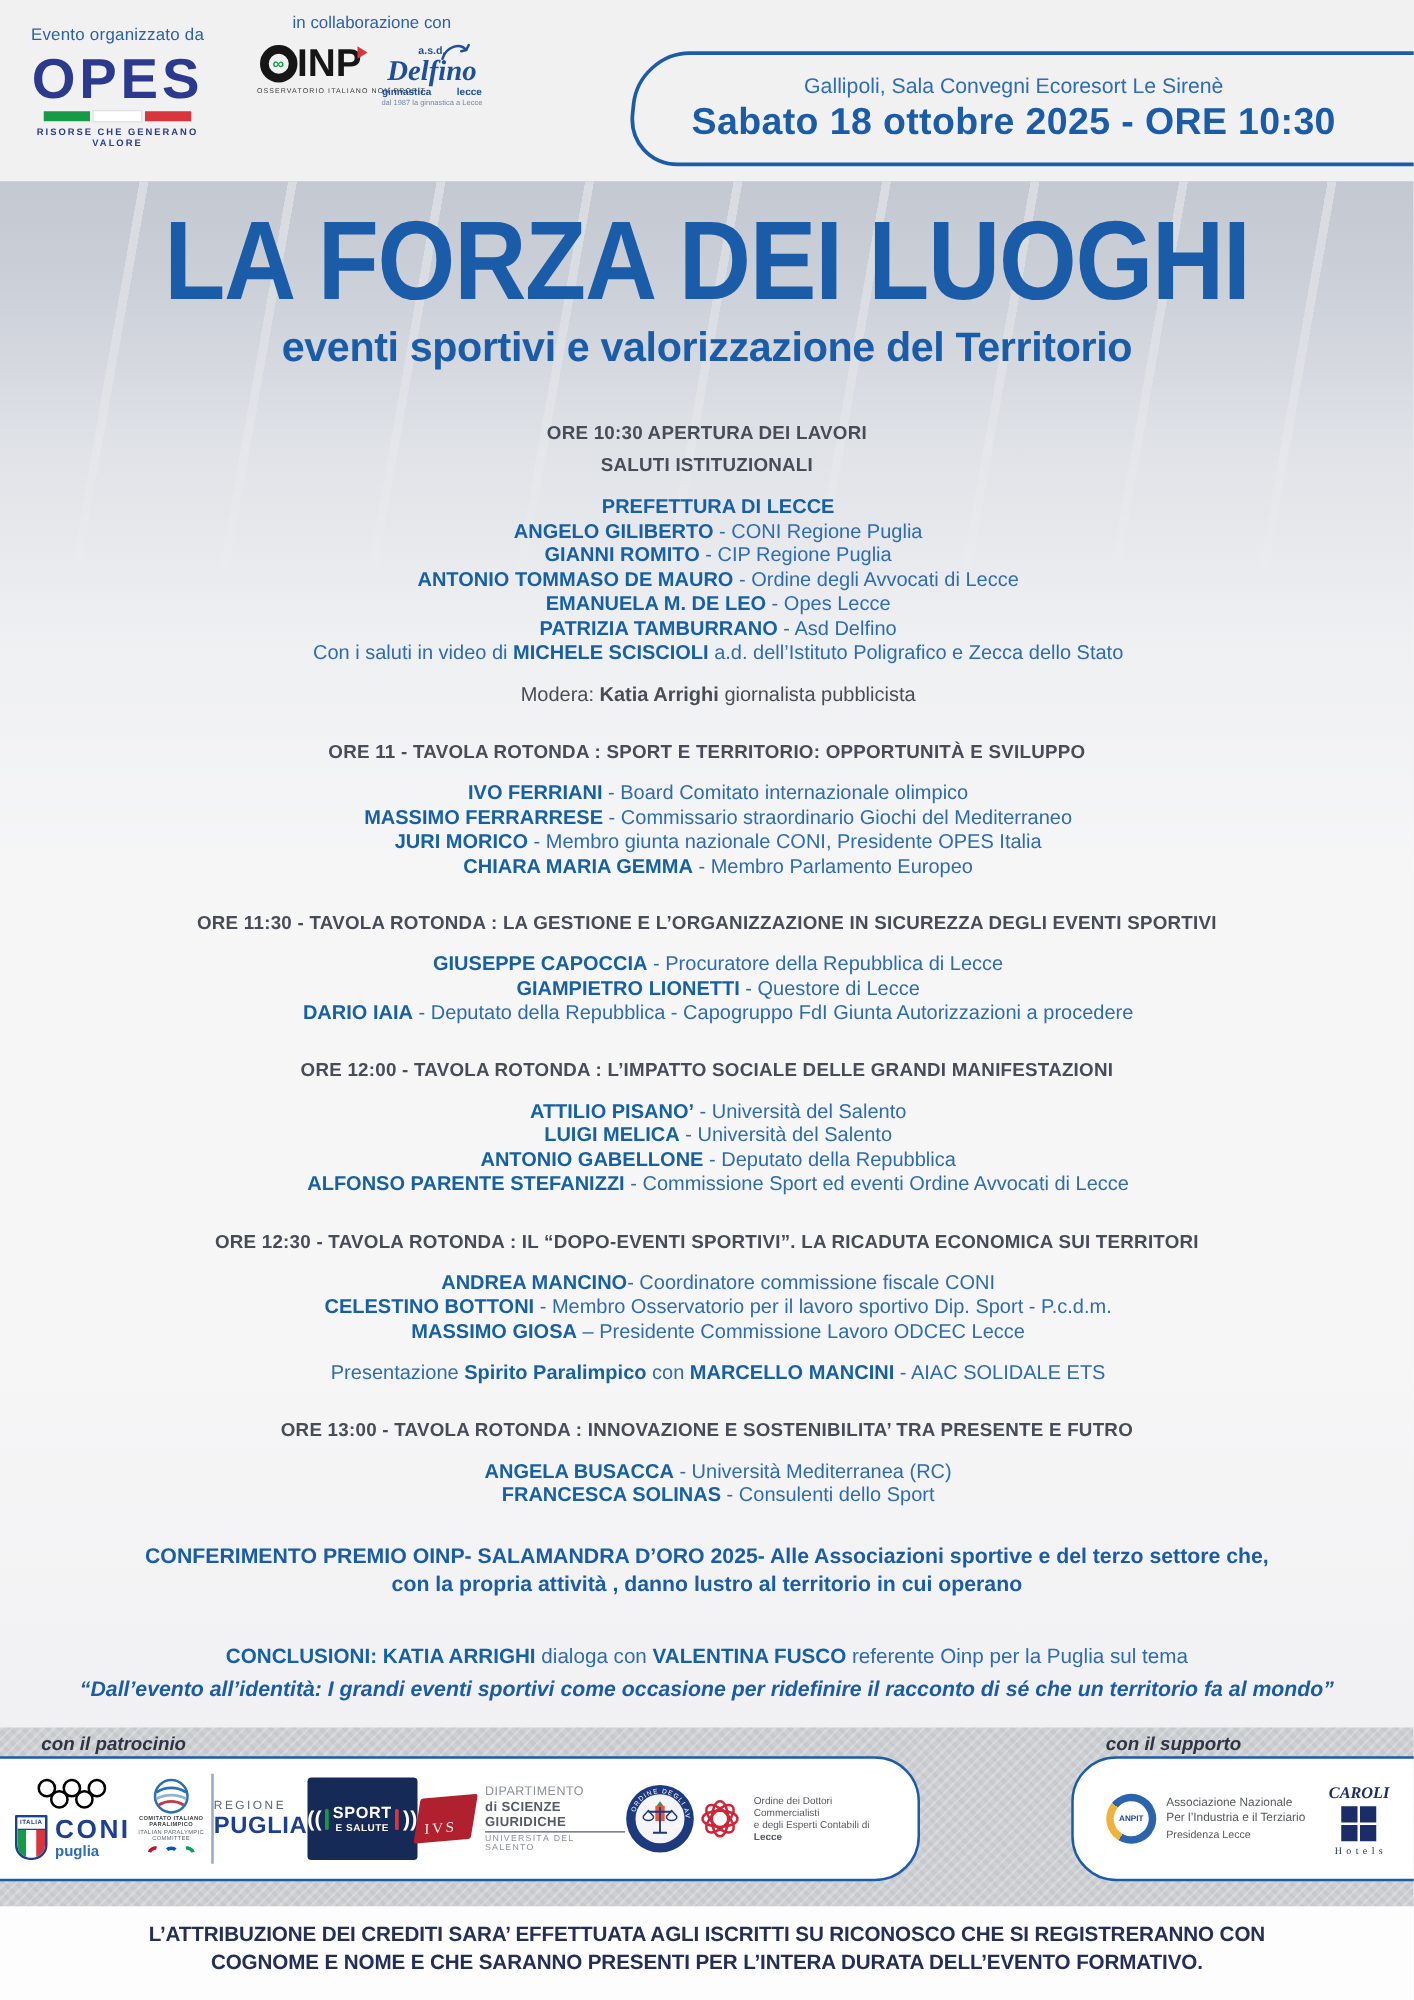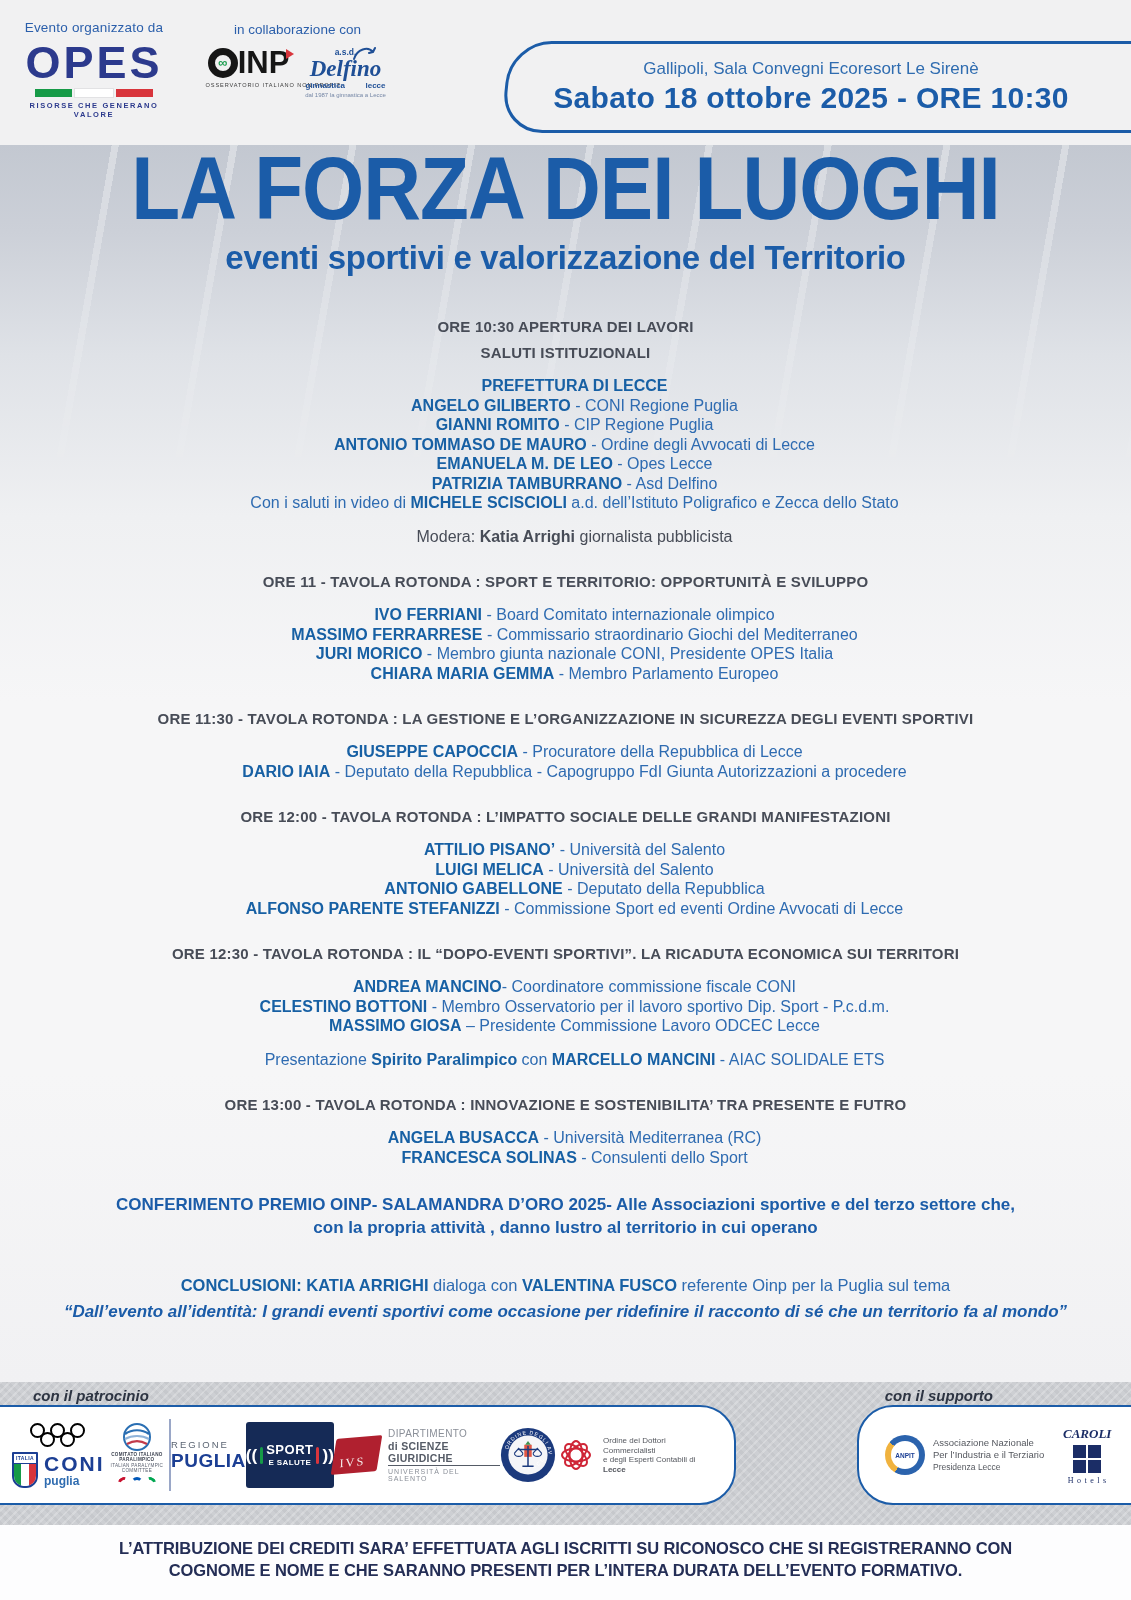--- a/index.html
+++ b/index.html
@@ -13,21 +13,21 @@
   
   .header { height: 145px; position: relative; background: #f1f1f2; flex: 0 0 auto; }
   .org-block { position: absolute; left: 14px; top: 20px; width: 160px; text-align: center; }
   .org-label { font-size: 13.5px; color: #2b5fab; font-weight: 500; letter-spacing: .2px; }
   .opes-word { font-size: 45px; font-weight: 800; color: #2c3a8d; letter-spacing: 3px; line-height: 1.05; margin-top: 4px; }
   .flagbar { width: 118px; height: 8px; margin: 3px auto 4px; display: flex; gap: 3px; }
   .flagbar span { flex: 1; }
   .fl-g { background: #169a47; } .fl-w { background: #ffffff; outline: 1px solid #e2e2e4; } .fl-r { background: #d8353c; }
   .opes-tag { font-size: 7.5px; font-weight: 700; color: #2c3a8d; letter-spacing: 1.6px; }
 
-  .collab-block { position: absolute; left: 205px; top: 22px; width: 185px; text-align: center; }
+  .collab-block { position: absolute; left: 205px; top: 10px; width: 185px; text-align: center; }
   .collab-label { font-size: 13.5px; color: #2b5fab; font-weight: 500; }
   .collab-logos { display: flex; gap: 10px; margin-top: 10px; align-items: flex-start; justify-content: center; }
 
   .oinp { width: 86px; text-align: center; }
   .oinp-row { display: flex; align-items: center; justify-content: center; position: relative; }
   .oinp-o { width: 30px; height: 30px; border: 7px solid #161616; border-radius: 50%;
             display: flex; align-items: center; justify-content: center; }
   .oinp-inf { color: #1d9e50; font-weight: 800; font-size: 13px; line-height: 1; }
   .oinp-rest { font-size: 31px; font-weight: 800; color: #161616; letter-spacing: 0; line-height: 1; }
   .oinp-tri { position: absolute; right: -2px; top: 2px; width: 0; height: 0;
@@ -52,21 +52,21 @@
 
   
   .main-bg { flex: 1 1 auto; position: relative;
     background: linear-gradient(180deg, #c3c8d1 0%, #ccd0d8 7%, #dfe2e7 17%, #eff0f2 30%, #f6f6f7 45%, #f6f6f7 75%, #f1f1f3 100%);
   }
   .main-bg::before { content: ""; position: absolute; left: 0; top: 0; right: 0; height: 420px;
     background: repeating-linear-gradient(100deg, transparent 0 110px, rgba(255,255,255,.45) 110px 117px);
     -webkit-mask-image: linear-gradient(180deg, rgba(0,0,0,.8), transparent 85%);
             mask-image: linear-gradient(180deg, rgba(0,0,0,.8), transparent 85%);
     pointer-events: none; }
-  .hero { position: relative; text-align: center; }
+  .hero { position: relative; text-align: center; padding-top: 20px; }
   .hero-title { color: #1b5ca8; font-size: 80px; font-weight: 800; letter-spacing: -1px;
                 line-height: .98; transform: scaleY(1.12); transform-origin: top center; }
   .hero-sub { color: #1b5ca8; font-size: 33px; font-weight: 700; margin-top: 16px; letter-spacing: -.3px; }
 
   
   #program { position: relative; margin-top: 40px; text-align: center; }
   .p-section { margin-top: 26px; }
   .p-head { font-size: 15px; line-height: 20px; font-weight: 700; color: #474c57; letter-spacing: .2px; }
   .p-head + .p-head { margin-top: 6px; }
   .p-rows { margin-top: 13px; padding-left: 18px; }
@@ -256,20 +256,21 @@
           <div class="p-row"><span class="seg-nm">IVO FERRIANI</span><span class="seg-rl"> - Board Comitato internazionale olimpico</span></div>
           <div class="p-row"><span class="seg-nm">MASSIMO FERRARRESE</span><span class="seg-rl"> - Commissario straordinario Giochi del Mediterraneo</span></div>
           <div class="p-row"><span class="seg-nm">JURI MORICO</span><span class="seg-rl"> - Membro giunta nazionale CONI, Presidente OPES Italia</span></div>
           <div class="p-row"><span class="seg-nm">CHIARA MARIA GEMMA</span><span class="seg-rl"> - Membro Parlamento Europeo</span></div>
         </div>
       </div>
       <div class="p-section">
         <div class="p-head">ORE 11:30 - TAVOLA ROTONDA :  LA GESTIONE E L’ORGANIZZAZIONE IN SICUREZZA DEGLI EVENTI SPORTIVI</div>
         <div class="p-rows">
           <div class="p-row"><span class="seg-nm">GIUSEPPE CAPOCCIA</span><span class="seg-rl"> - Procuratore della Repubblica di Lecce</span></div>
+          <div class="p-row"><span class="seg-nm">GIAMPIETRO LIONETTI</span><span class="seg-rl"> - Questore di Lecce</span></div>
           <div class="p-row"><span class="seg-nm">DARIO IAIA</span><span class="seg-rl"> - Deputato della Repubblica - Capogruppo FdI Giunta Autorizzazioni a procedere</span></div>
         </div>
       </div>
       <div class="p-section">
         <div class="p-head">ORE 12:00 - TAVOLA ROTONDA :  L’IMPATTO SOCIALE DELLE GRANDI MANIFESTAZIONI</div>
         <div class="p-rows">
           <div class="p-row"><span class="seg-nm">ATTILIO PISANO’</span><span class="seg-rl"> - Università del Salento</span></div>
           <div class="p-row"><span class="seg-nm">LUIGI MELICA</span><span class="seg-rl"> - Università del Salento</span></div>
           <div class="p-row"><span class="seg-nm">ANTONIO GABELLONE</span><span class="seg-rl"> - Deputato della Repubblica</span></div>
           <div class="p-row"><span class="seg-nm">ALFONSO PARENTE STEFANIZZI</span><span class="seg-rl"> - Commissione Sport ed eventi Ordine Avvocati di Lecce</span></div>

